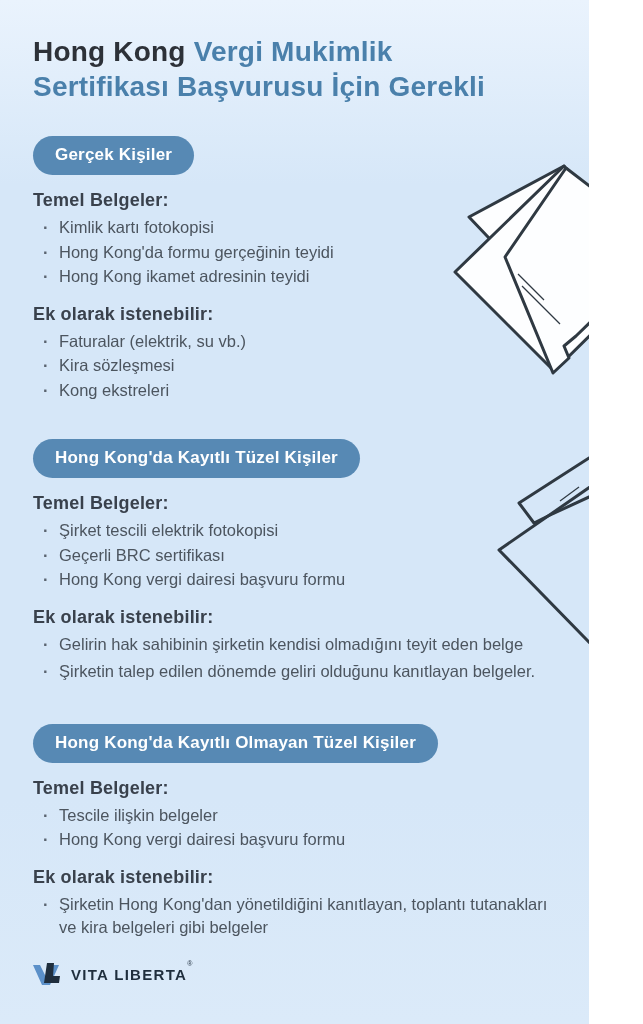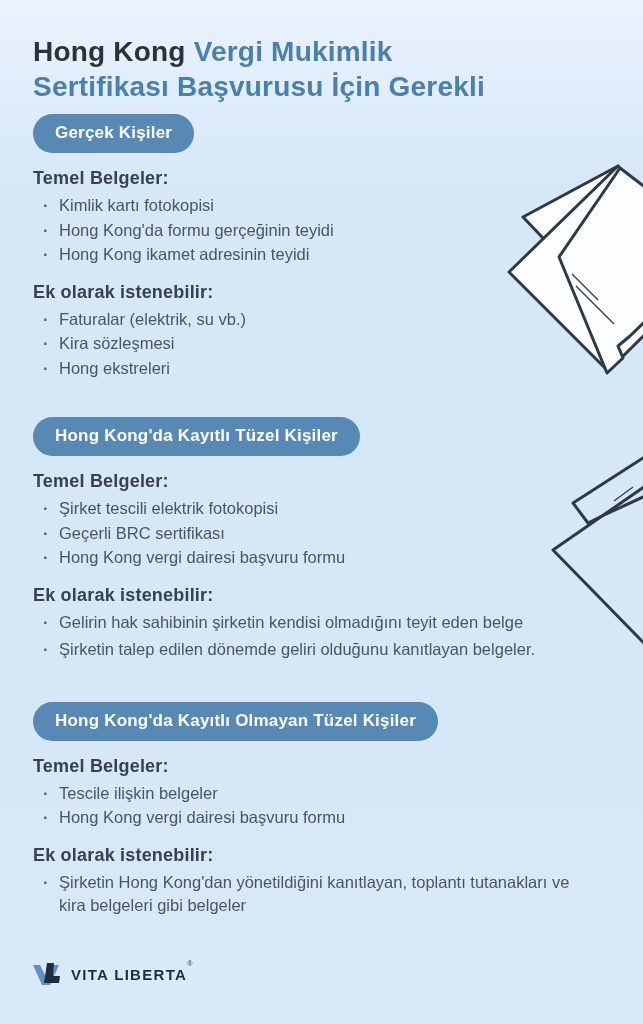--- a/index.html
+++ b/index.html
@@ -3,21 +3,21 @@
 <meta charset="utf-8">
 <style>
   html,body{margin:0;padding:0;}
   body{
     width:643px;height:1024px;
     font-family:"Liberation Sans","DejaVu Sans",sans-serif;
     overflow:hidden;
   }
   .page{
     position:relative;
-    width:643px;height:1024px;
+    width:589px;height:1024px;
     background:linear-gradient(180deg,#eaf3fd 0%,#d6e7f8 18%,#d6e7f8 78%,#dbeaf9 100%);
     overflow:hidden;
     box-sizing:border-box;
     padding:34px 33px 0 33px;
   }
   .content{position:relative;z-index:2;max-width:560px;}
   h1{
     margin:0;
     font-size:28px;line-height:35px;font-weight:bold;
     letter-spacing:.2px;
@@ -26,21 +26,21 @@
   .t-blue{color:#4a80ab;}
   .t-line{display:block;}
   .badge{
     display:inline-block;
     background:#5789b4;color:#ffffff;
     font-size:17px;font-weight:bold;letter-spacing:.2px;
     padding:9px 22px 10px 22px;
     border-radius:20px;
     margin-top:36px;
   }
-  .badge.first{margin-top:10px;text-align:center;}
+  .badge.first{margin-top:32px;text-align:center;}
   h2{
     margin:15px 0 5px 0;
     font-size:18px;font-weight:bold;color:#39414c;
     letter-spacing:.2px;
   }
   ul{
     list-style:none;
     margin:4px 0 0 0;padding:0;
   }
   li{
@@ -105,21 +105,21 @@
       <ul>
         <li><span>Kimlik kartı fotokopisi</span></li>
         <li><span>Hong Kong'da formu gerçeğinin teyidi</span></li>
         <li><span>Hong Kong ikamet adresinin teyidi</span></li>
       </ul>
 
       <h2>Ek olarak istenebilir:</h2>
       <ul>
         <li><span>Faturalar (elektrik, su vb.)</span></li>
         <li><span>Kira sözleşmesi</span></li>
-        <li><span>Hong ekstreleri</span></li>
+        <li><span>Kong ekstreleri</span></li>
       </ul>
     </section>
 
     <section>
       <div class="badge">Hong Kong'da Kayıtlı Tüzel Kişiler</div>
 
       <h2>Temel Belgeler:</h2>
       <ul>
         <li><span>Şirket tescili elektrik fotokopisi</span></li>
         <li><span>Geçerli BRC sertifikası</span></li>

